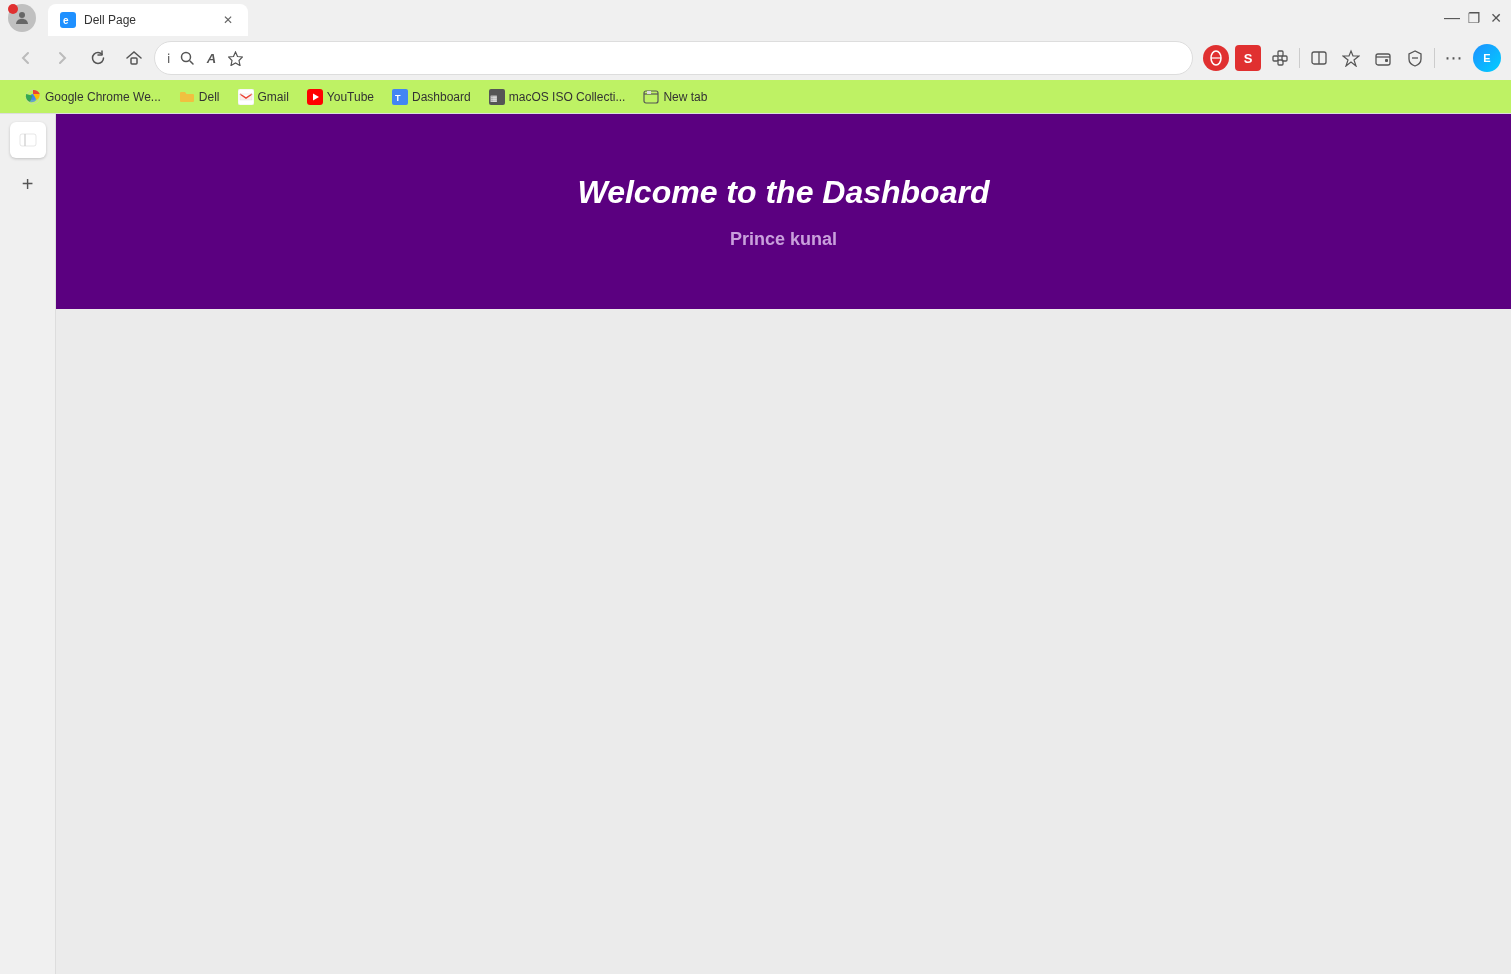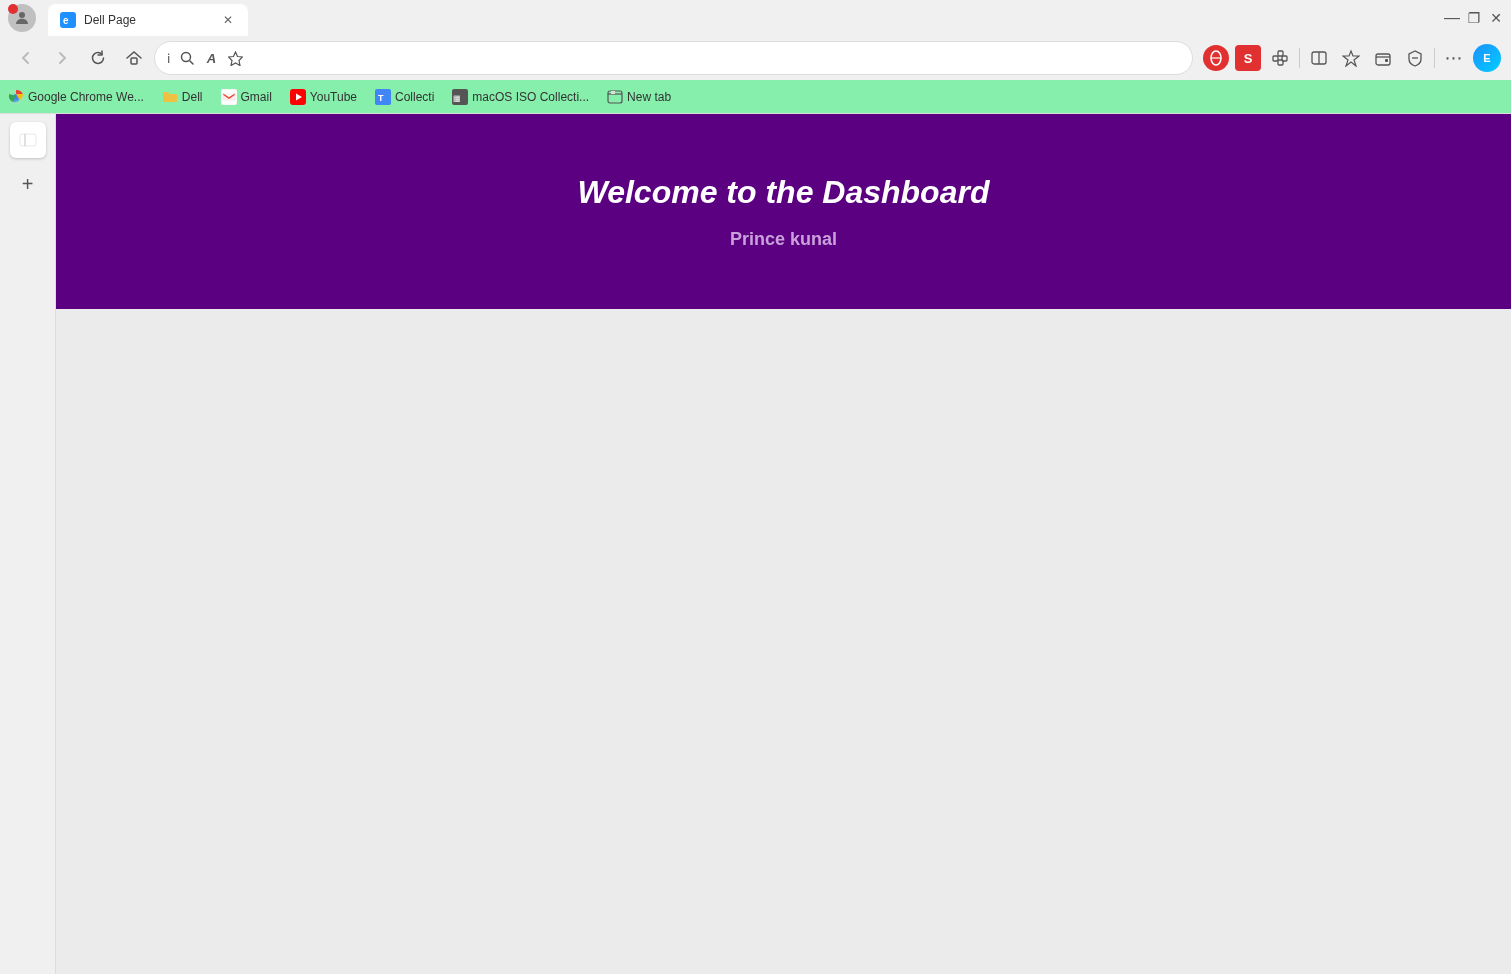--- a/index.html
+++ b/index.html
@@ -56,22 +56,22 @@
     }
     .address-text { flex: 1; font-size: 14px; color: #222; }
     .address-icons { display: flex; gap: 6px; align-items: center; }
     .addr-icon { width: 18px; height: 18px; display: flex; align-items: center; justify-content: center; color: #555; cursor: pointer; border-radius: 50%; }
     .toolbar-right { display: flex; align-items: center; gap: 6px; margin-left: 6px; }
     .ext-icon { width: 26px; height: 26px; border-radius: 50%; display: flex; align-items: center; justify-content: center; cursor: pointer; font-size: 13px; }
 
     
     .bookmarks-bar {
       display: flex; align-items: center;
-      background: #86efac;
-      height: 34px; padding: 0 0; gap: 2px;
+      background: #bef264;
+      height: 34px; padding: 0 17px; gap: 2px;
       border-bottom: 1px solid #ddd;
     }
     .bookmark-item {
       display: flex; align-items: center; gap: 4px;
       padding: 4px 8px; border-radius: 4px; cursor: pointer;
       font-size: 12px; color: #333; white-space: nowrap;
     }
     .bm-icon { width: 16px; height: 16px; flex-shrink: 0; }
 
     
@@ -293,21 +293,21 @@
     <span style="font-size:12px;">YouTube</span>
   </div>
 
   <div class="bookmark-item">
     <div class="bm-icon">
       <svg width="16" height="16" viewBox="0 0 16 16">
         <rect width="16" height="16" rx="2" fill="#4285f4"></rect>
         <text x="3" y="12" font-size="9" fill="white" font-weight="bold">T</text>
       </svg>
     </div>
-    <span style="font-size:12px;">Collecti</span>
+    <span style="font-size:12px;">Dashboard</span>
   </div>
 
   <div class="bookmark-item">
     <div class="bm-icon">
       <svg width="16" height="16" viewBox="0 0 16 16">
         <rect width="16" height="16" rx="2" fill="#555"></rect>
         <text x="1" y="12" font-size="8" fill="white">▦</text>
       </svg>
     </div>
     <span style="font-size:12px;">macOS ISO Collecti...</span>

